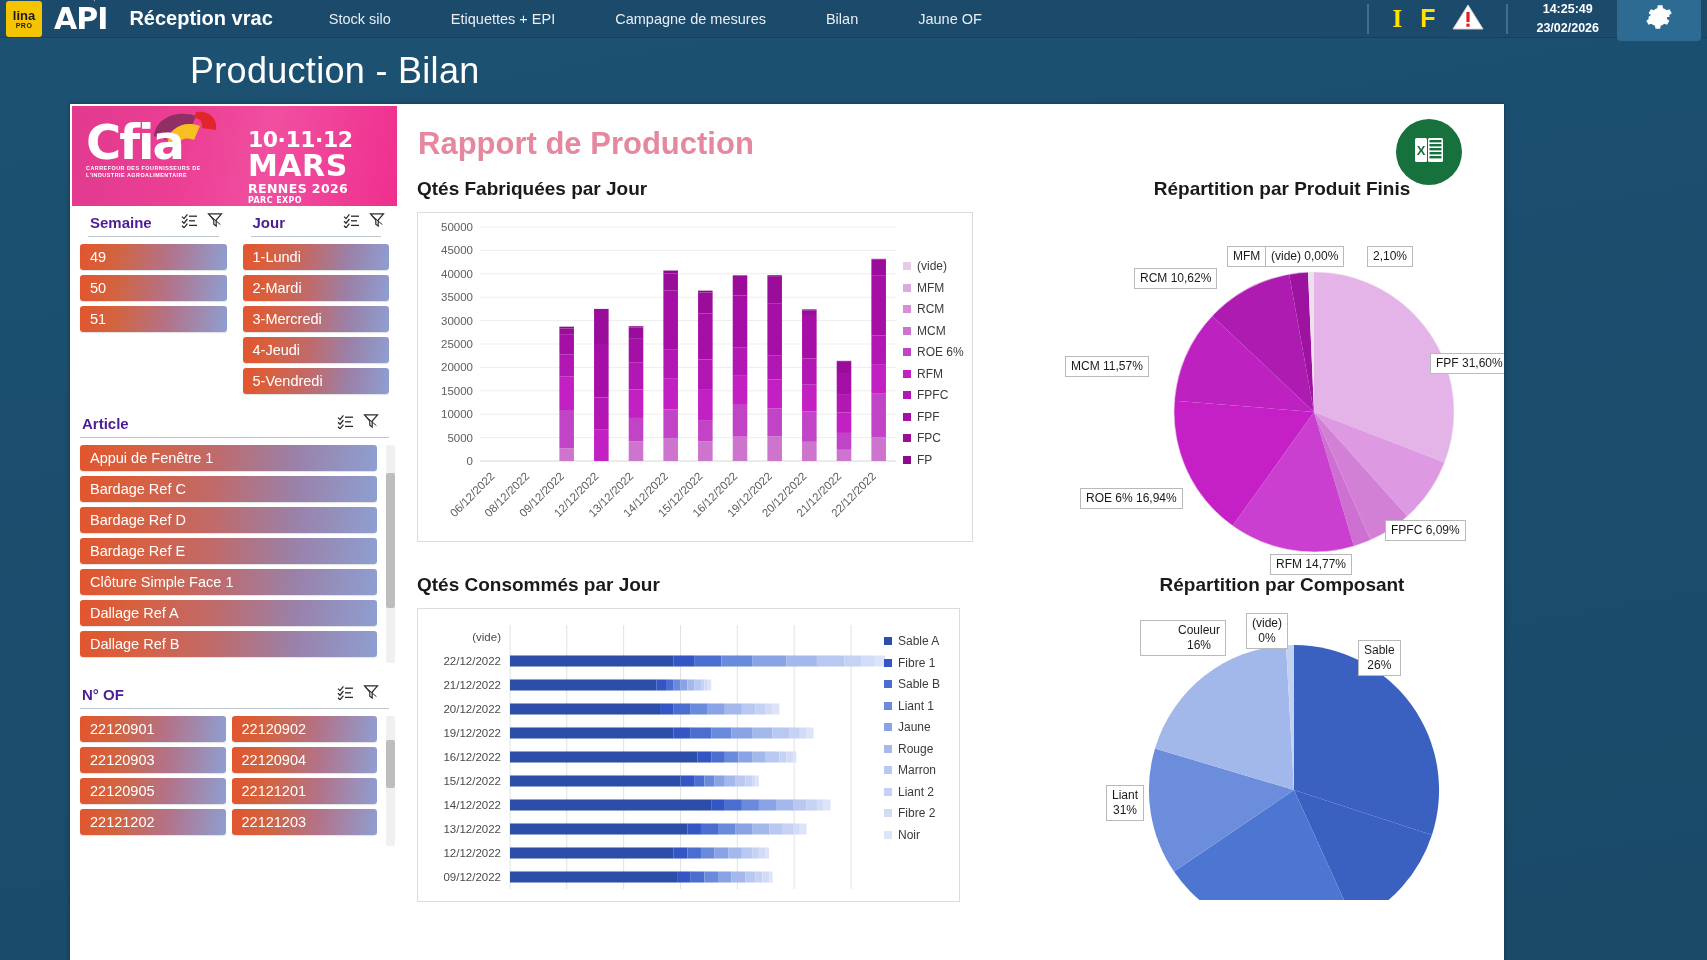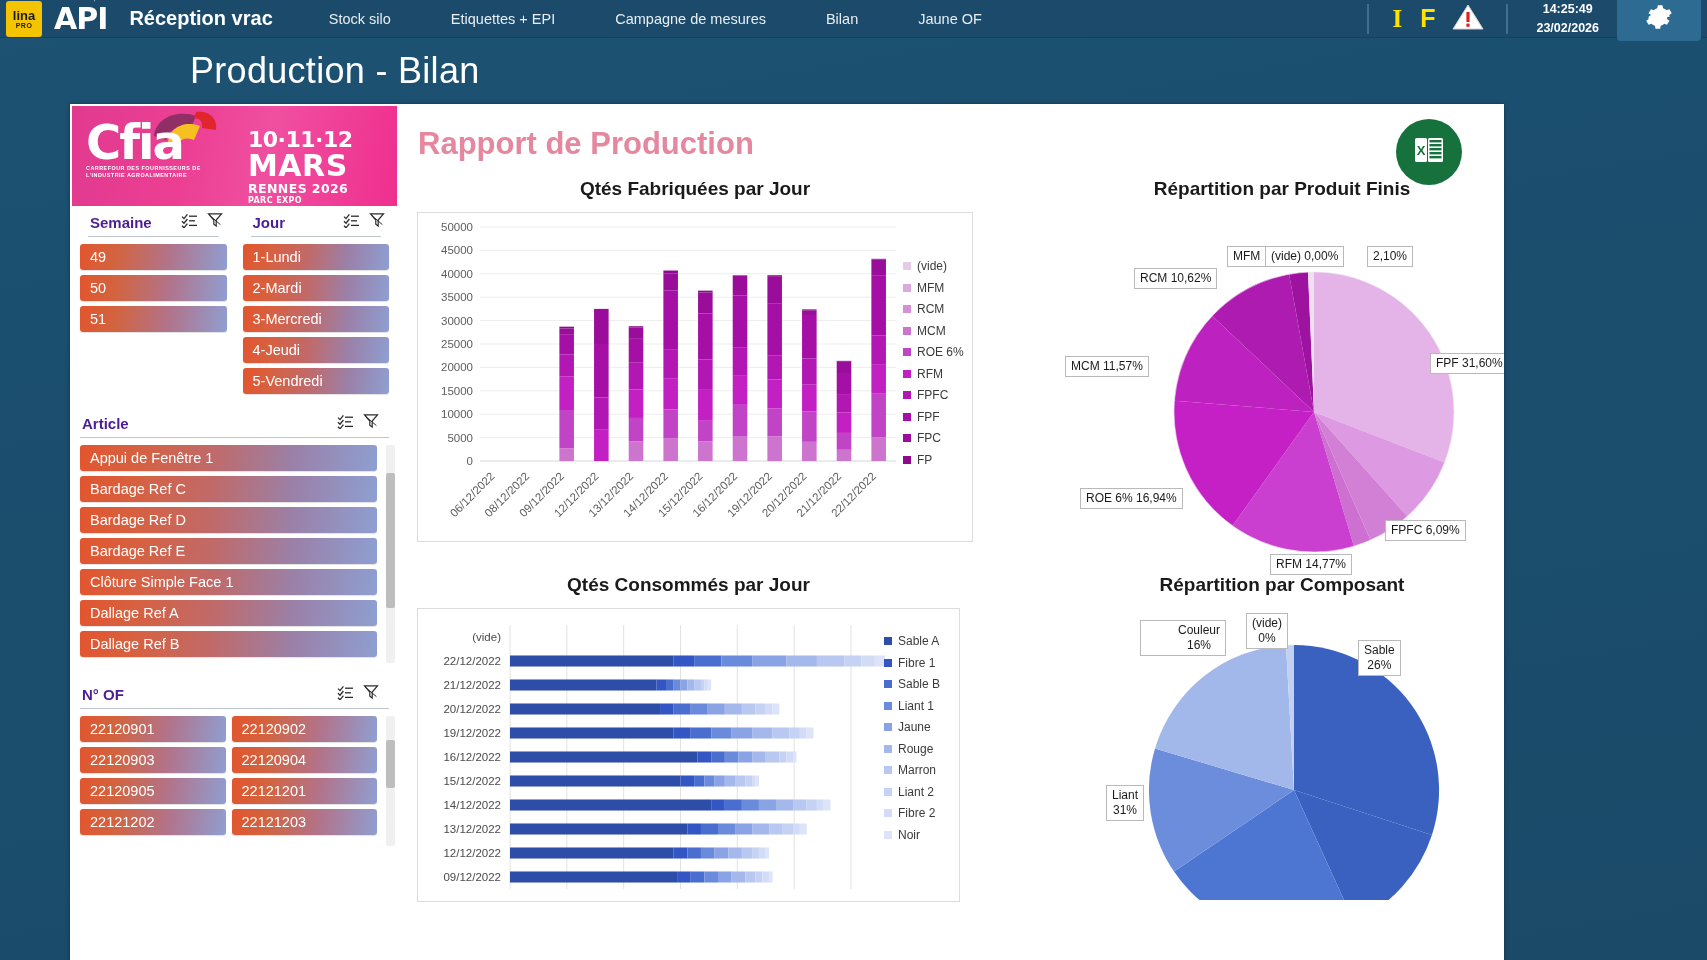--- a/index.html
+++ b/index.html
@@ -153,21 +153,21 @@
   .scrollbar {
     position: absolute; right: 2px; top: 0; width: 9px;
     background: #f0f0f0; border-radius: 2px;
   }
   .scrollthumb {
     position: absolute; left: 0; width: 9px; background: #bdbdbd; border-radius: 2px;
   }
 
   
   .chart-title {
-    font-size: 19px; font-weight: bold; color: #1a1a1a; text-align: center;
+    font-size: 19px; font-weight: bold; color: #1a1a1a;
   }
   .plotbox { border: 1px solid #dcdcdc; background:#fff; position: relative; }
   .legend-item { display: flex; align-items: center; margin-bottom: 7.5px; }
   .legend-sw { width: 8px; height: 8px; margin-right: 6px; flex: none; }
   .legend-lbl { font-size: 12px; color: #3b3b3b; white-space: nowrap; }
 
   .callout {
     position: absolute; background: #fff; border: 1px solid #b9b9b9;
     font-size: 12px; color: #1a1a1a; padding: 2px 5px; white-space: nowrap;
     line-height: 1.25; text-align: center;

